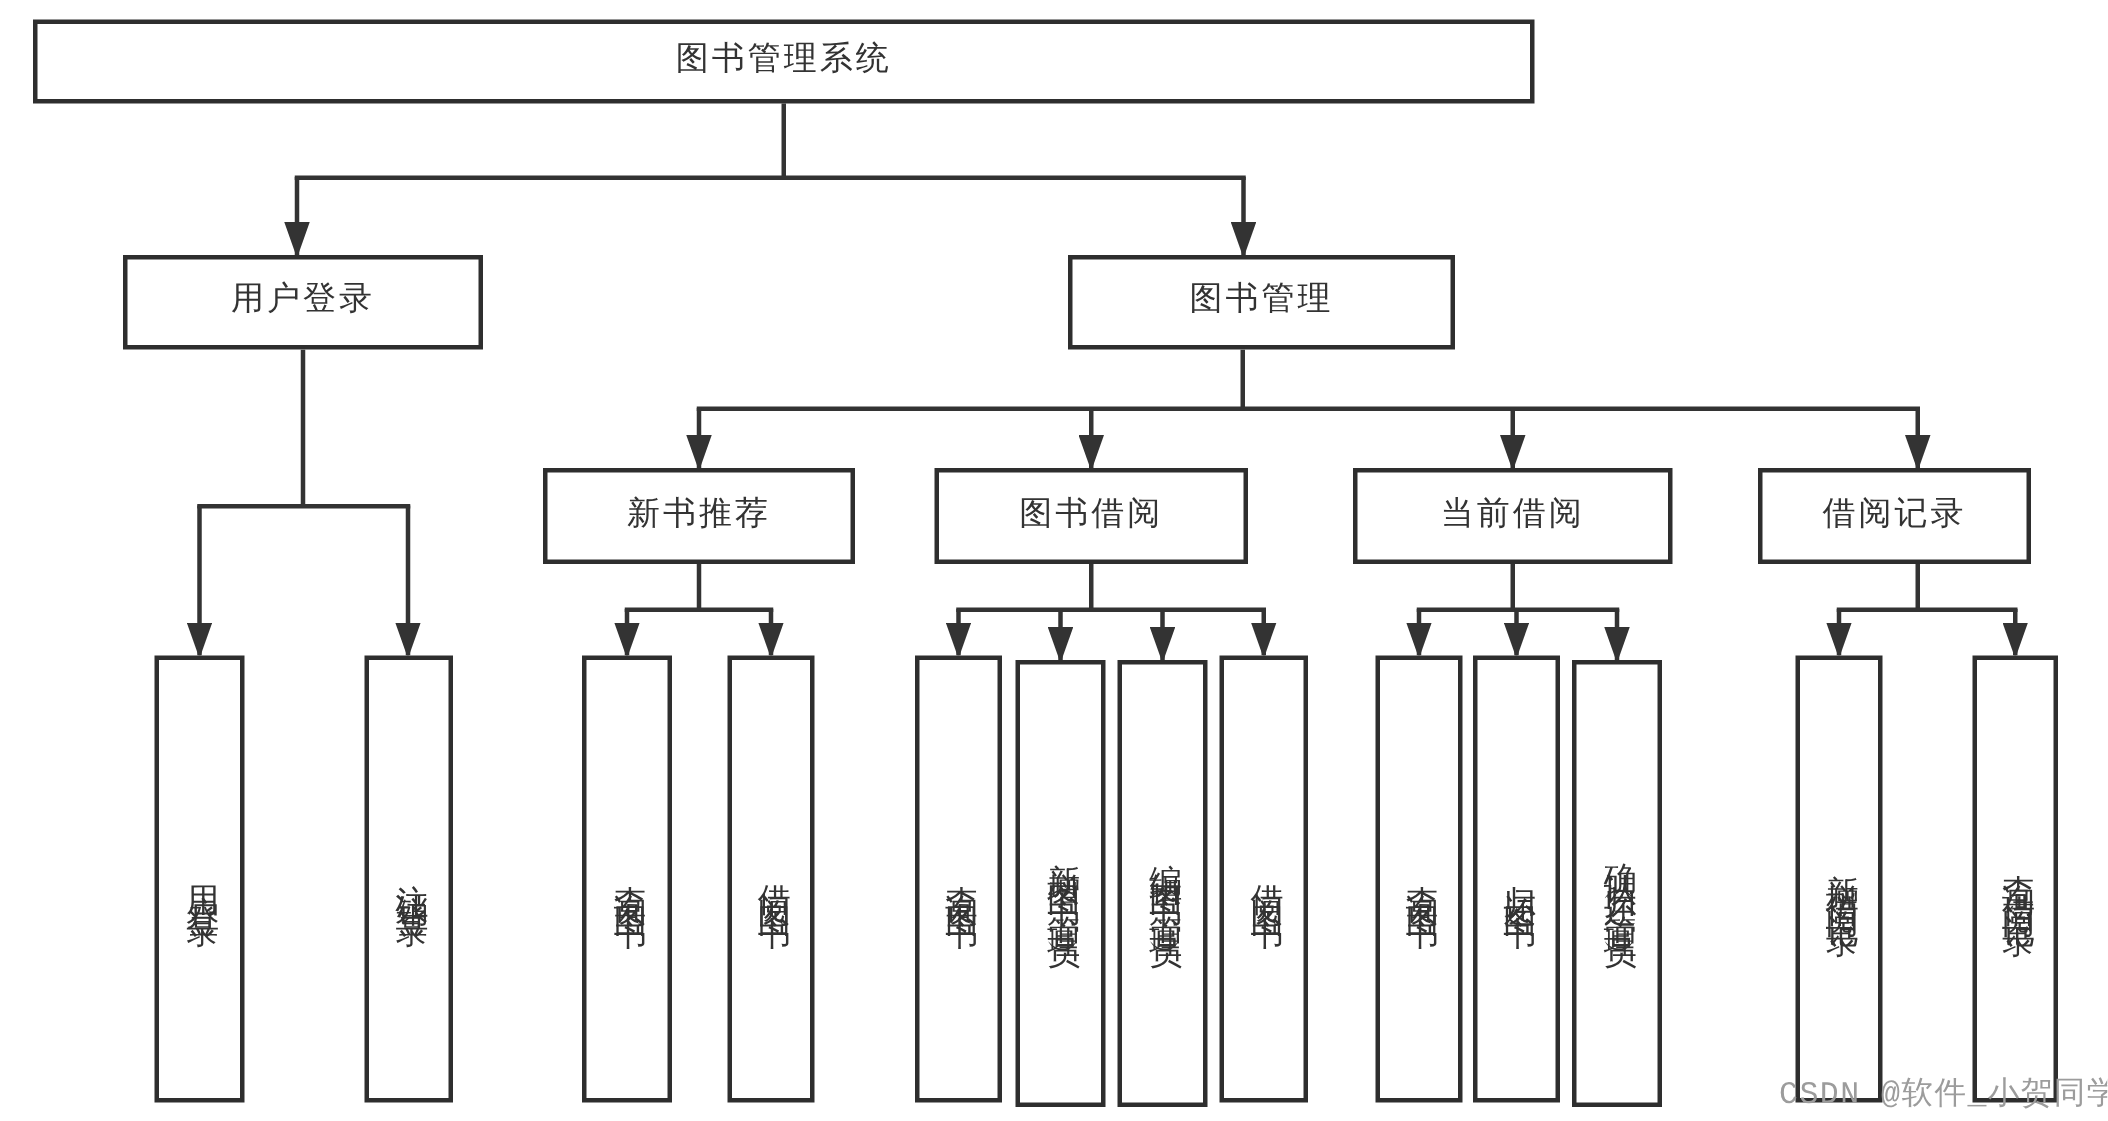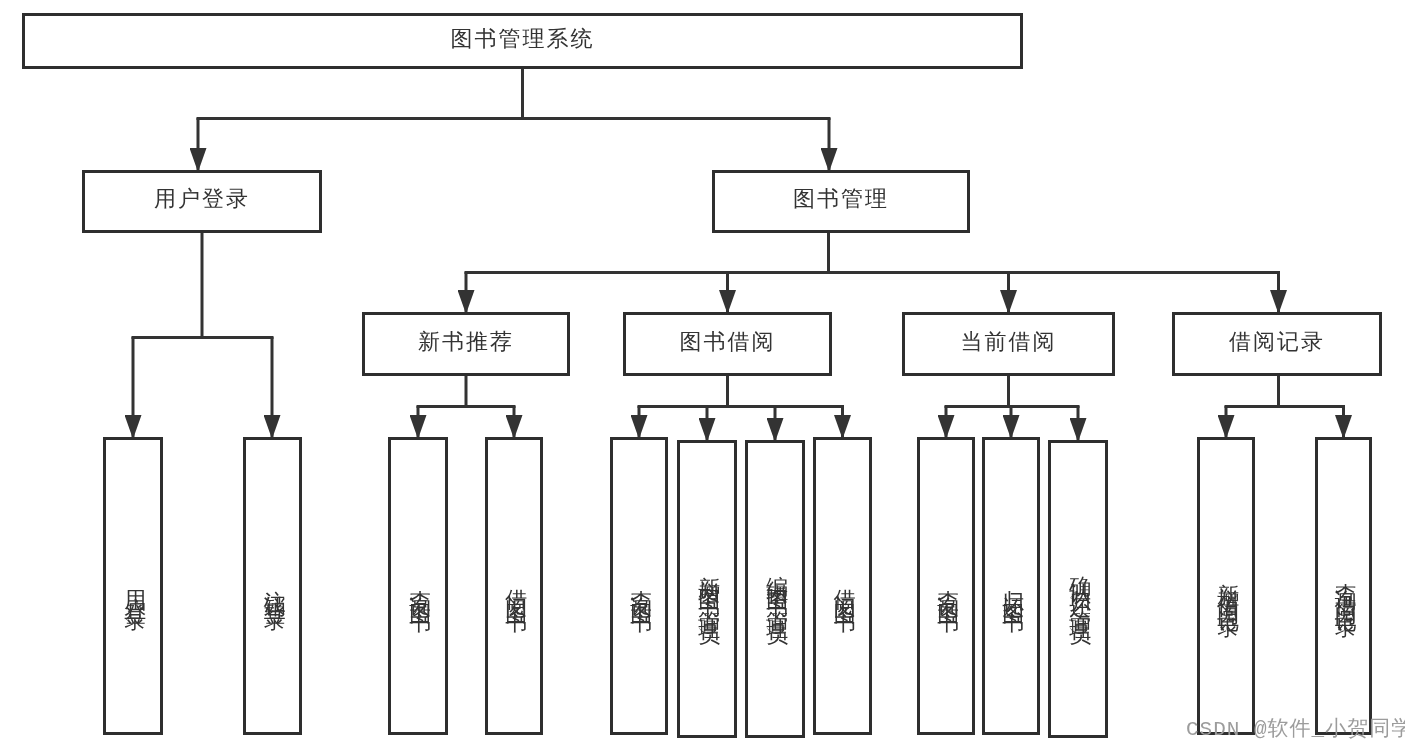--- a/index.html
+++ b/index.html
@@ -120,21 +120,21 @@
 
   <div class="box hbox" style="left:362px;top:312px;width:208px;height:64px">
     <span>新书推荐</span>
   </div>
   <div class="box hbox" style="left:623px;top:312px;width:209px;height:64px">
     <span>图书借阅</span>
   </div>
   <div class="box hbox" style="left:902px;top:312px;width:213px;height:64px">
     <span>当前借阅</span>
   </div>
-  <div class="box hbox" style="left:1172px;top:312px;width:210px;height:64px">
+  <div class="box hbox" style="left:1172px;top:312px;width:182px;height:64px">
     <span>借阅记录</span>
   </div>
 
   <div class="box vbox" style="left:103px;top:437px;width:60px;height:298px">
     <span>用户登录</span>
   </div>
   <div class="box vbox" style="left:243px;top:437px;width:59px;height:298px">
     <span>注销登录</span>
   </div>
 

